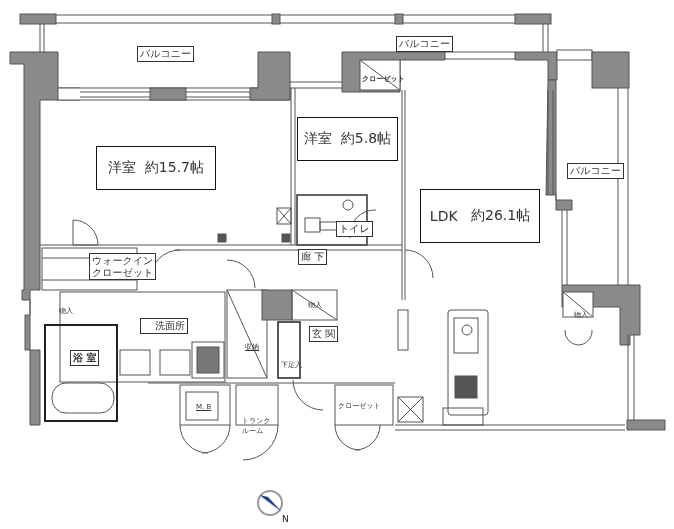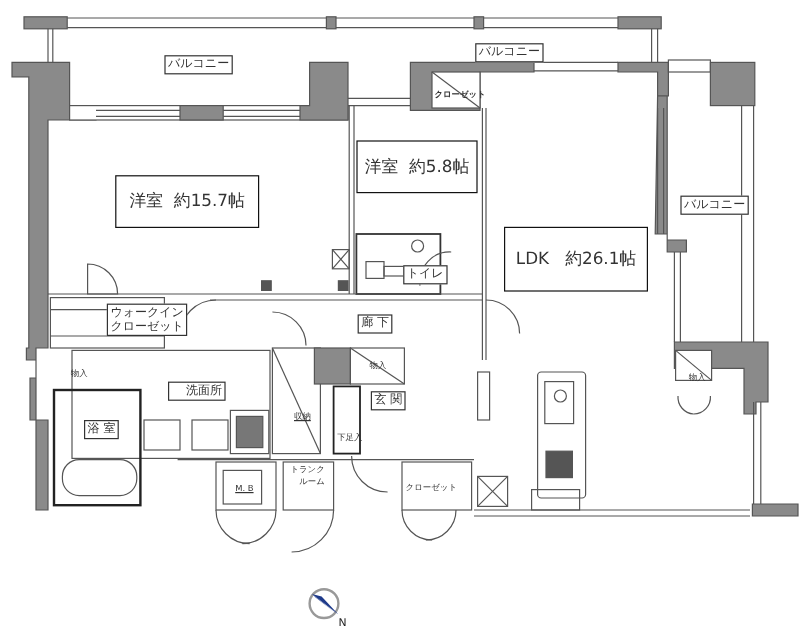--- a/index.html
+++ b/index.html
@@ -154,26 +154,26 @@
 <div class="lbl" style="left:137px;top:46px;">バルコニー</div>
 <div class="lbl" style="left:396px;top:36px;">バルコニー</div>
 <div class="lbl" style="left:567px;top:163px;">バルコニー</div>
 <div class="small" style="left:362px;top:74px;font-weight:bold;">クローゼット</div>
 <div class="lbl" style="left:65px;top:253px;margin-left:24px;">
   <div>ウォークイン</div>
   <div>クローゼット</div>
 </div>
 <div class="lbl" style="left:336px;top:221px;">トイレ</div>
 <div class="lbl" style="left:140px;top:318px;padding-left:14px;">洗面所</div>
-<div class="lbl" style="left:70px;top:350px;">浴 室</div>
+<div class="lbl" style="left:70px;top:350px;font-weight:bold;">浴 室</div>
 <div class="small" style="left:59px;top:306px;">物入</div>
 <div class="small" style="left:308px;top:300px;">物入</div>
 <div class="small" style="left:574px;top:310px;">物入</div>
-<div class="lbl" style="left:298px;top:262px;">廊 下</div>
+<div class="lbl" style="left:298px;top:249px;">廊 下</div>
 <div class="small" style="left:245px;top:342px;text-decoration:underline;">収納</div>
 <div class="lbl" style="left:309px;top:326px;">玄 関</div>
 <div class="small" style="left:281px;top:360px;">下足入</div>
 <div class="small" style="left:196px;top:403px;text-decoration:underline;">M. B</div>
-<div class="small" style="left:242px;top:386px;text-align:right;">
+<div class="small" style="left:242px;top:416px;text-align:left;">
   <div>トランク</div>
   <div>ルーム</div>
 </div>
 <div class="small" style="left:338px;top:401px;">クローゼット</div>
 
 </body></html>

